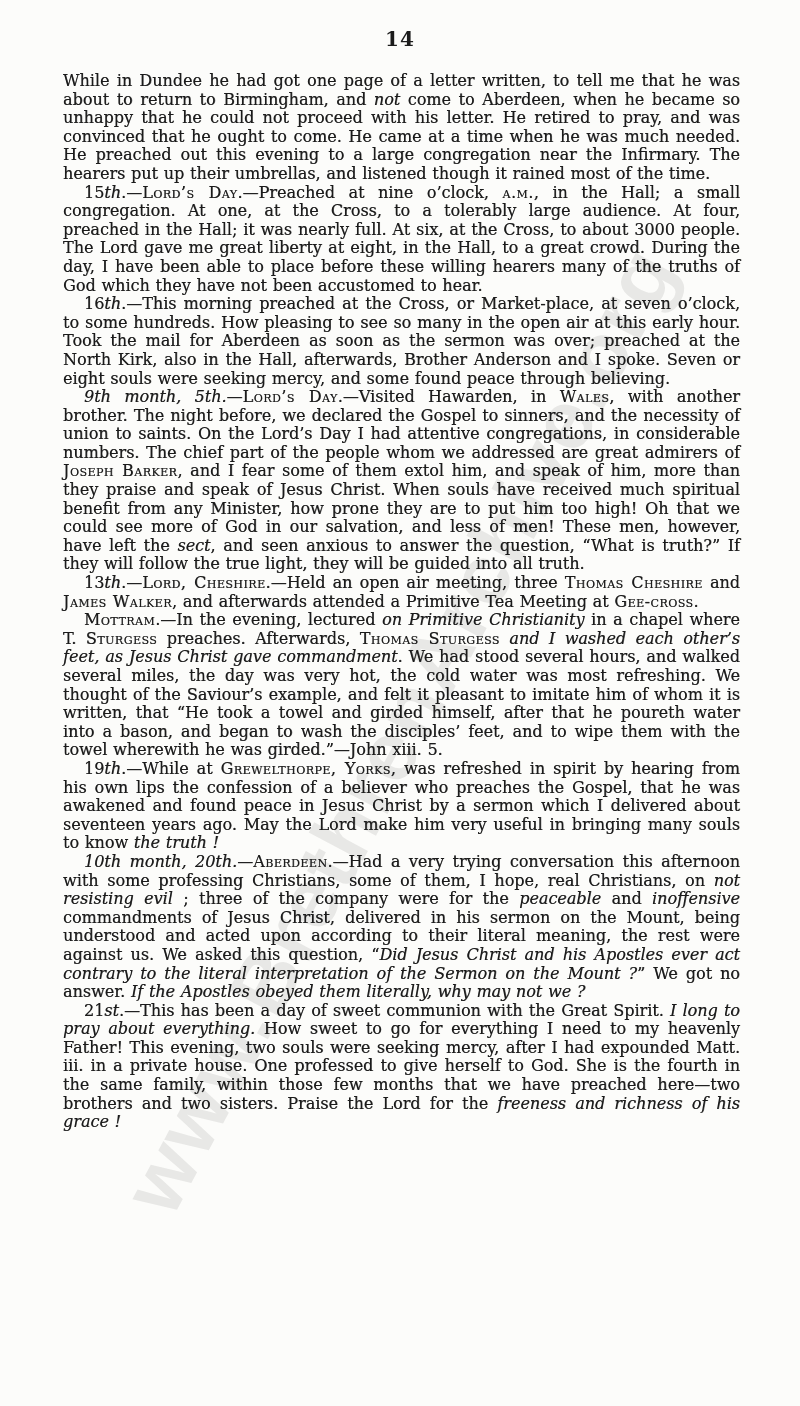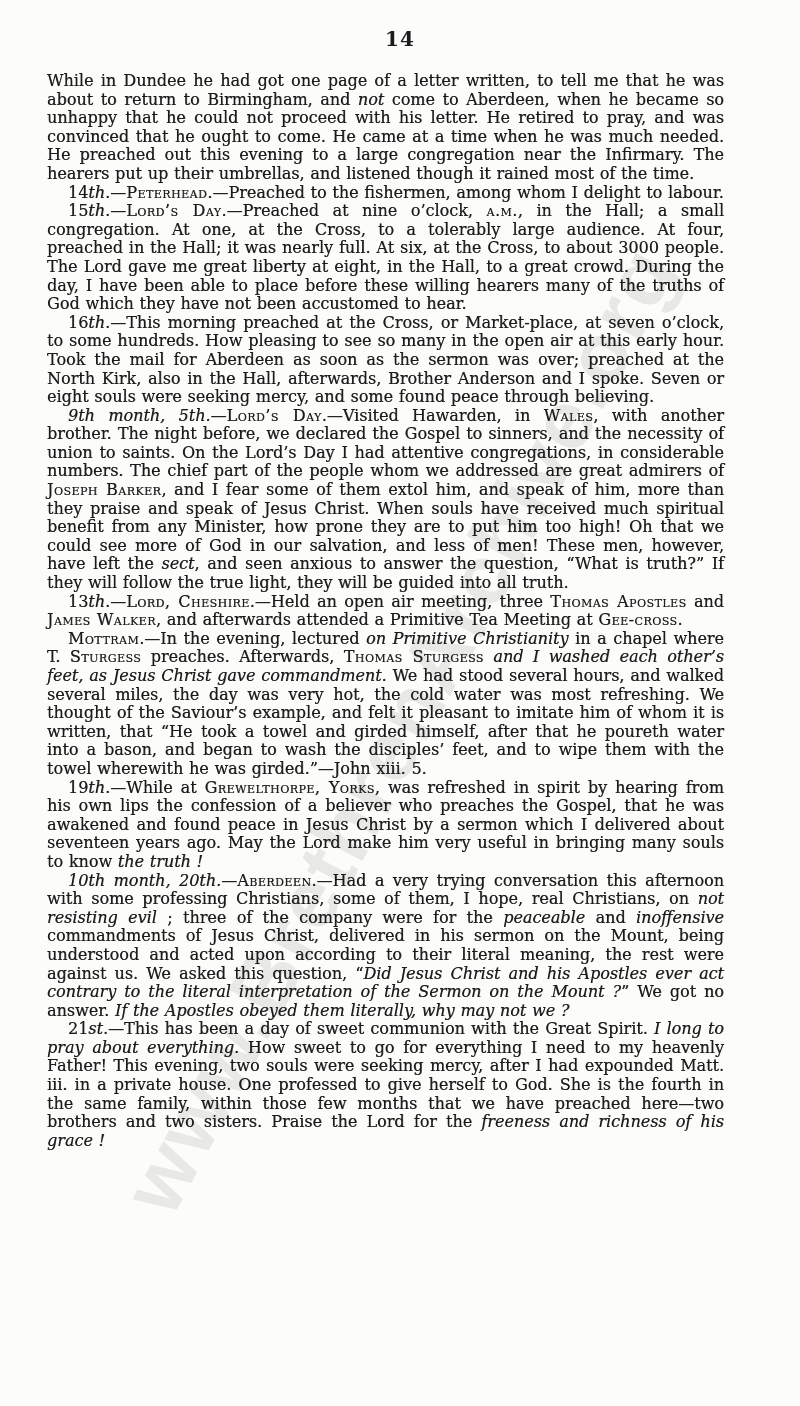--- a/index.html
+++ b/index.html
@@ -37,21 +37,21 @@
     right: 0;
     text-align: center;
     font-size: 20px;
     font-weight: bold;
     letter-spacing: 1px;
     z-index: 2;
   }
   .text-block {
     position: absolute;
     top: 72px;
-    left: 47px;
+    left: 63px;
     width: 677px;
     font-size: 16px;
     line-height: 18.6px;
     text-align: justify;
     z-index: 2;
     text-shadow: 0.35px 0.2px 0 rgba(20, 20, 20, 0.6);
     word-spacing: 0.04em;
   }
   .text-block p.para {
     margin: 0;
@@ -64,23 +64,22 @@
   .sc { font-variant: small-caps; letter-spacing: 0.03em; }
 </style>
 </head>
 <body>
 
 <div class="page">
   <div class="watermark">www.BrethrenArchive.org</div>
   <div class="page-number">14</div>
   <div class="text-block">
       <p class="para"><span>While in Dundee he had got one page of a letter written, to tell me that he was about to return to Birmingham, and </span><span class="it">not</span><span> come to Aberdeen, when he became so unhappy that he could not proceed with his letter.  He retired to pray, and was convinced that he ought to come.  He came at a time when he was much needed.  He preached out this evening to a large congregation near the Infirmary.  The hearers put up their umbrellas, and listened though it rained most of the time.</span></p>
-      <p class="para indent"><span>14</span><span class="it">th</span><span>.—</span><span class="sc">Peterhead</span><span>.—Preached to the fishermen, among whom I delight to labour.</span></p>
       <p class="para indent"><span>15</span><span class="it">th</span><span>.—</span><span class="sc">Lord’s Day</span><span>.—Preached at nine o’clock, </span><span class="sc">a.m.</span><span>, in the Hall; a small congregation.  At one, at the Cross, to a tolerably large audience.  At four, preached in the Hall; it was nearly full.  At six, at the Cross, to about 3000 people.  The Lord gave me great liberty at eight, in the Hall, to a great crowd.  During the day, I have been able to place before these willing hearers many of the truths of God which they have not been accustomed to hear.</span></p>
       <p class="para indent"><span>16</span><span class="it">th</span><span>.—This morning preached at the Cross, or Market-place, at seven o’clock, to some hundreds.  How pleasing to see so many in the open air at this early hour.  Took the mail for Aberdeen as soon as the sermon was over; preached at the North Kirk, also in the Hall, afterwards, Brother Anderson and I spoke.  Seven or eight souls were seeking mercy, and some found peace through believing.</span></p>
       <p class="para indent"><span class="it">9th month, 5th.</span><span>—</span><span class="sc">Lord’s Day</span><span>.—Visited Hawarden, in </span><span class="sc">Wales</span><span>, with another brother.  The night before, we declared the Gospel to sinners, and the necessity of union to saints.  On the Lord’s Day I had attentive congregations, in considerable numbers.  The chief part of the people whom we addressed are great admirers of </span><span class="sc">Joseph Barker</span><span>, and I fear some of them extol him, and speak of him, more than they praise and speak of Jesus Christ.  When souls have received much spiritual benefit from any Minister, how prone they are to put him too high!  Oh that we could see more of God in our salvation, and less of men!  These men, however, have left the </span><span class="it">sect</span><span>, and seen anxious to answer the question, “What is truth?”  If they will follow the true light, they will be guided into all truth.</span></p>
-      <p class="para indent"><span>13</span><span class="it">th</span><span>.—</span><span class="sc">Lord, Cheshire</span><span>.—Held an open air meeting, three </span><span class="sc">Thomas Apostles</span><span> and </span><span class="sc">James Walker</span><span>, and afterwards attended a Primitive Tea Meeting at </span><span class="sc">Gee-cross</span><span>.</span></p>
+      <p class="para indent"><span>13</span><span class="it">th</span><span>.—</span><span class="sc">Lord, Cheshire</span><span>.—Held an open air meeting, three </span><span class="sc">Thomas Cheshire</span><span> and </span><span class="sc">James Walker</span><span>, and afterwards attended a Primitive Tea Meeting at </span><span class="sc">Gee-cross</span><span>.</span></p>
       <p class="para indent"><span class="sc">Mottram</span><span>.—In the evening, lectured </span><span class="it">on Primitive Christianity</span><span> in a chapel where T. </span><span class="sc">Sturgess</span><span> preaches.  Afterwards, </span><span class="sc">Thomas Sturgess</span><span> </span><span class="it">and I washed each other’s feet, as Jesus Christ gave commandment</span><span>.  We had stood several hours, and walked several miles, the day was very hot, the cold water was most refreshing.  We thought of the Saviour’s example, and felt it pleasant to imitate him of whom it is written, that “He took a towel and girded himself, after that he poureth water into a bason, and began to wash the disciples’ feet, and to wipe them with the towel wherewith he was girded.”—John xiii. 5.</span></p>
       <p class="para indent"><span>19</span><span class="it">th</span><span>.—While at </span><span class="sc">Grewelthorpe, Yorks</span><span>, was refreshed in spirit by hearing from his own lips the confession of a believer who preaches the Gospel, that he was awakened and found peace in Jesus Christ by a sermon which I delivered about seventeen years ago.  May the Lord make him very useful in bringing many souls to know </span><span class="it">the truth !</span></p>
       <p class="para indent"><span class="it">10th month, 20th.</span><span>—</span><span class="sc">Aberdeen</span><span>.—Had a very trying conversation this afternoon with some professing Christians, some of them, I hope, real Christians, on </span><span class="it">not resisting evil</span><span> ; three of the company were for the </span><span class="it">peaceable</span><span> and </span><span class="it">inoffensive</span><span> commandments of Jesus Christ, delivered in his sermon on the Mount, being understood and acted upon according to their literal meaning, the rest were against us.  We asked this question, “</span><span class="it">Did Jesus Christ and his Apostles ever act contrary to the literal interpretation of the Sermon on the Mount ?</span><span>”  We got no answer.  </span><span class="it">If the Apostles obeyed them literally, why may not we ?</span></p>
       <p class="para indent"><span>21</span><span class="it">st</span><span>.—This has been a day of sweet communion with the Great Spirit.  </span><span class="it">I long to pray about everything.</span><span>  How sweet to go for everything I need to my heavenly Father!  This evening, two souls were seeking mercy, after I had expounded Matt. iii. in a private house.  One professed to give herself to God.  She is the fourth in the same family, within those few months that we have preached here—two brothers and two sisters.  Praise the Lord for the </span><span class="it">freeness and richness of his grace !</span></p>
     </div>
 </div>
 
 </body></html>

